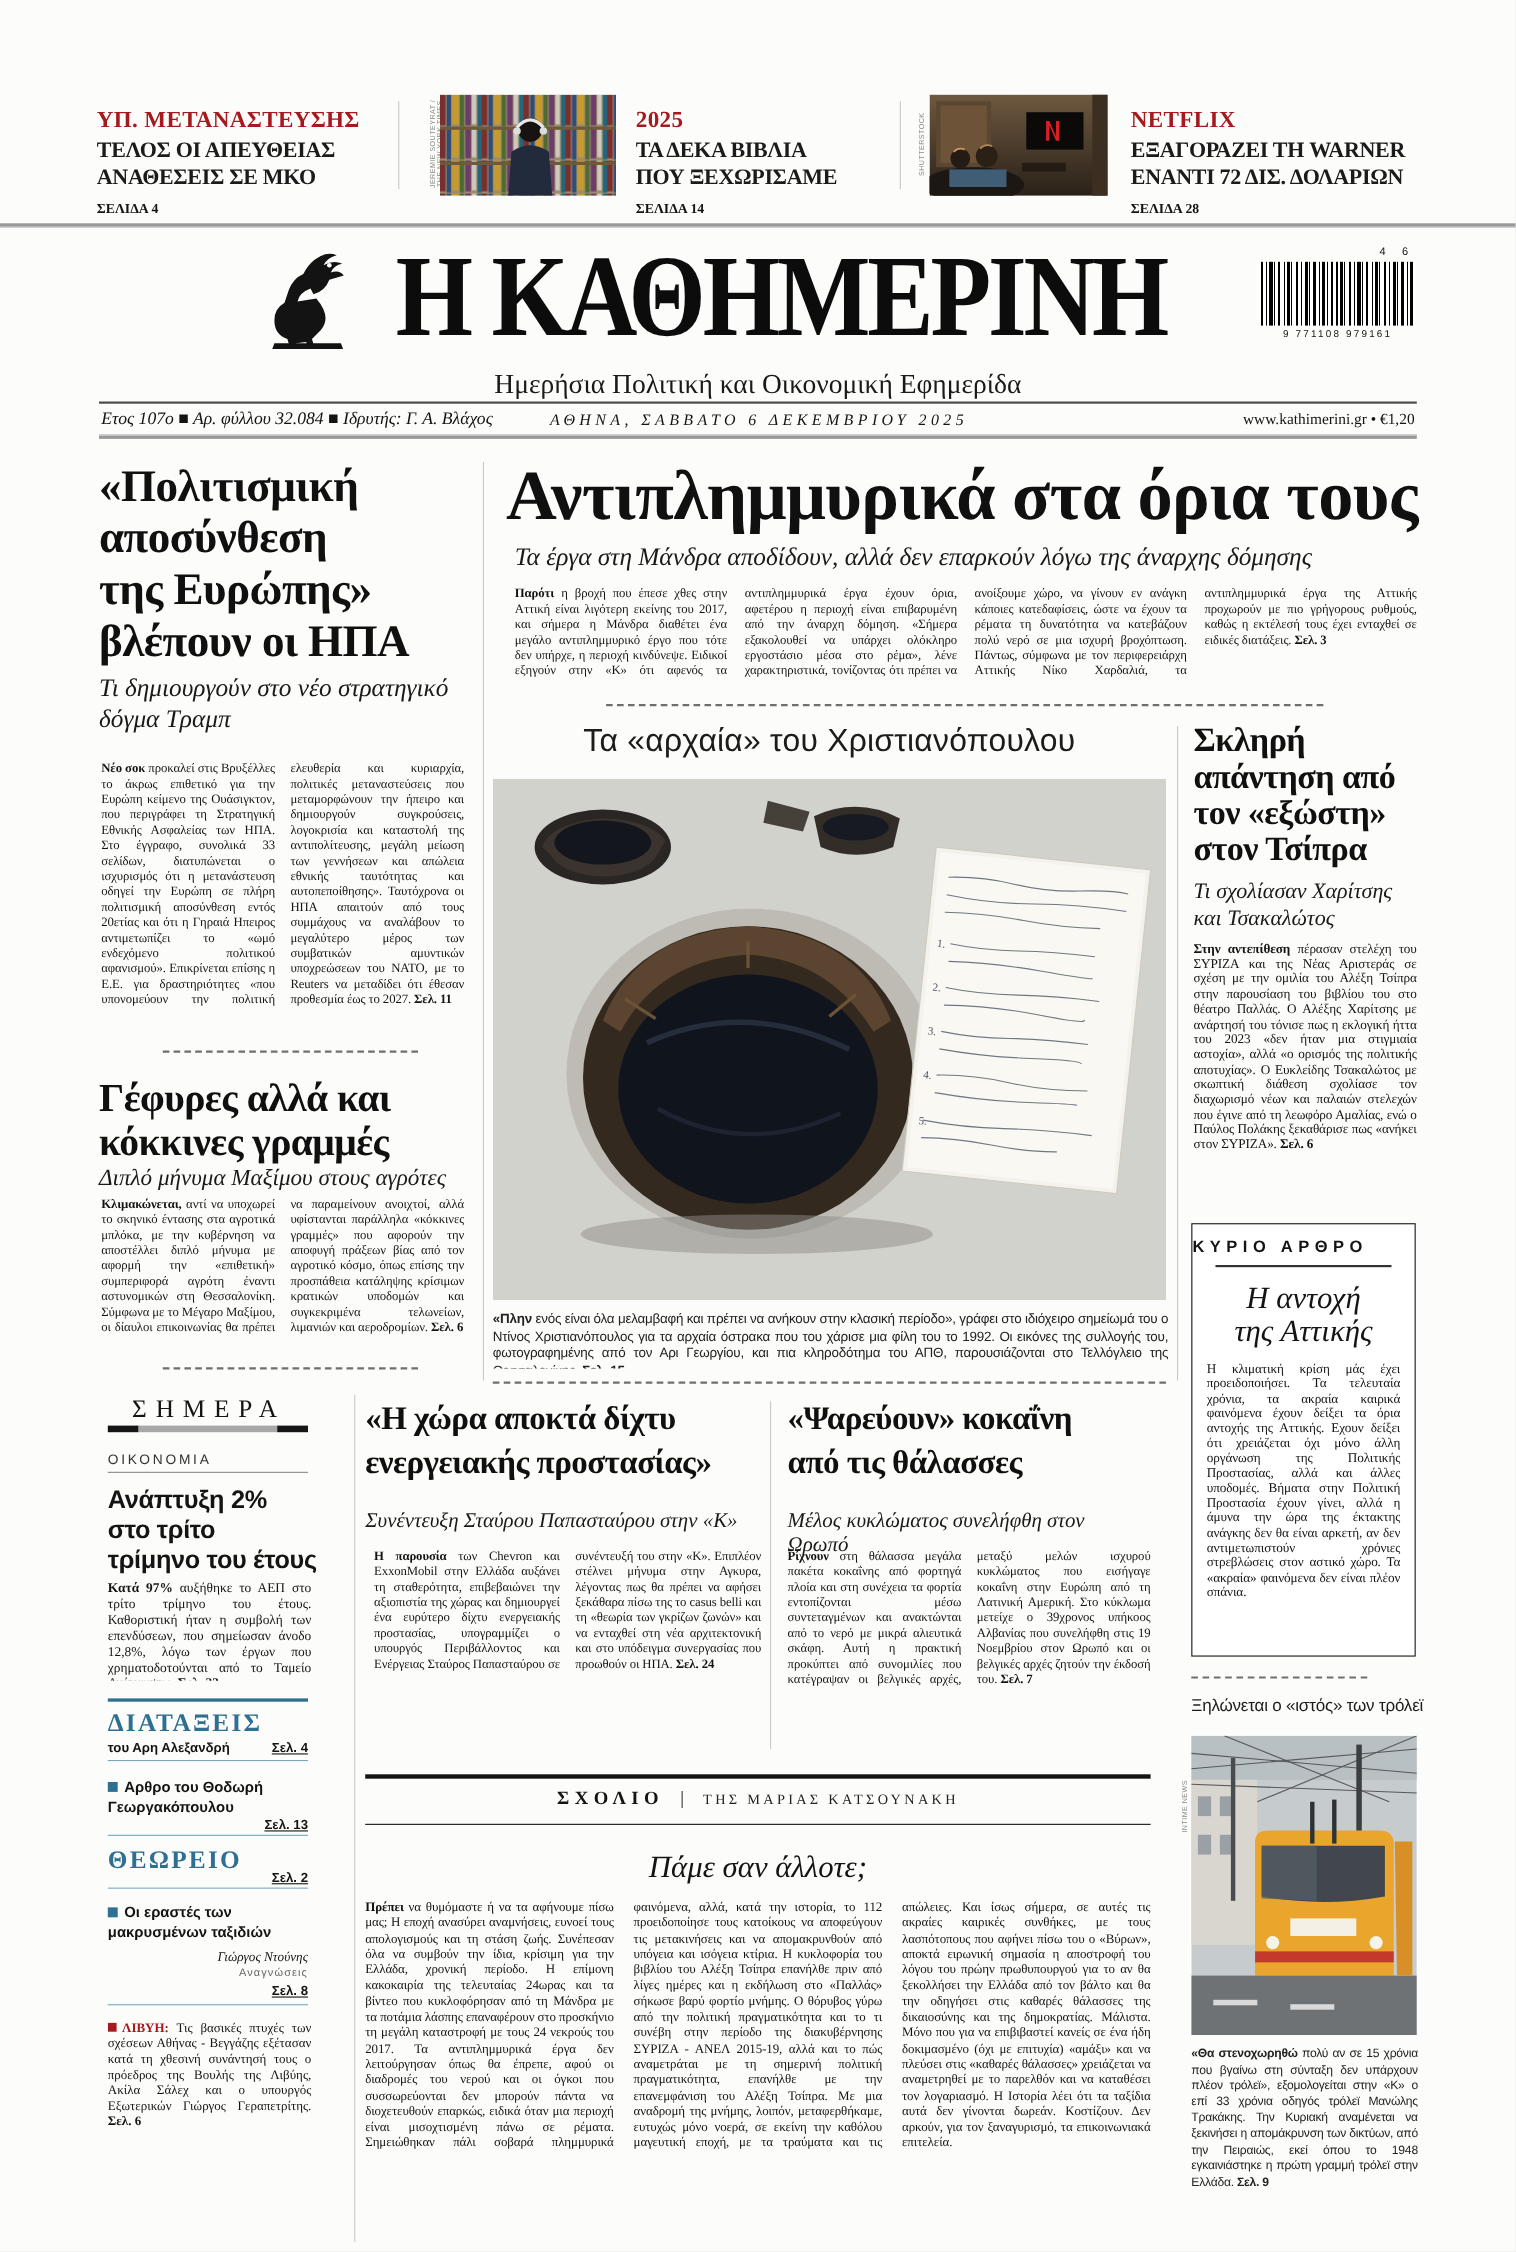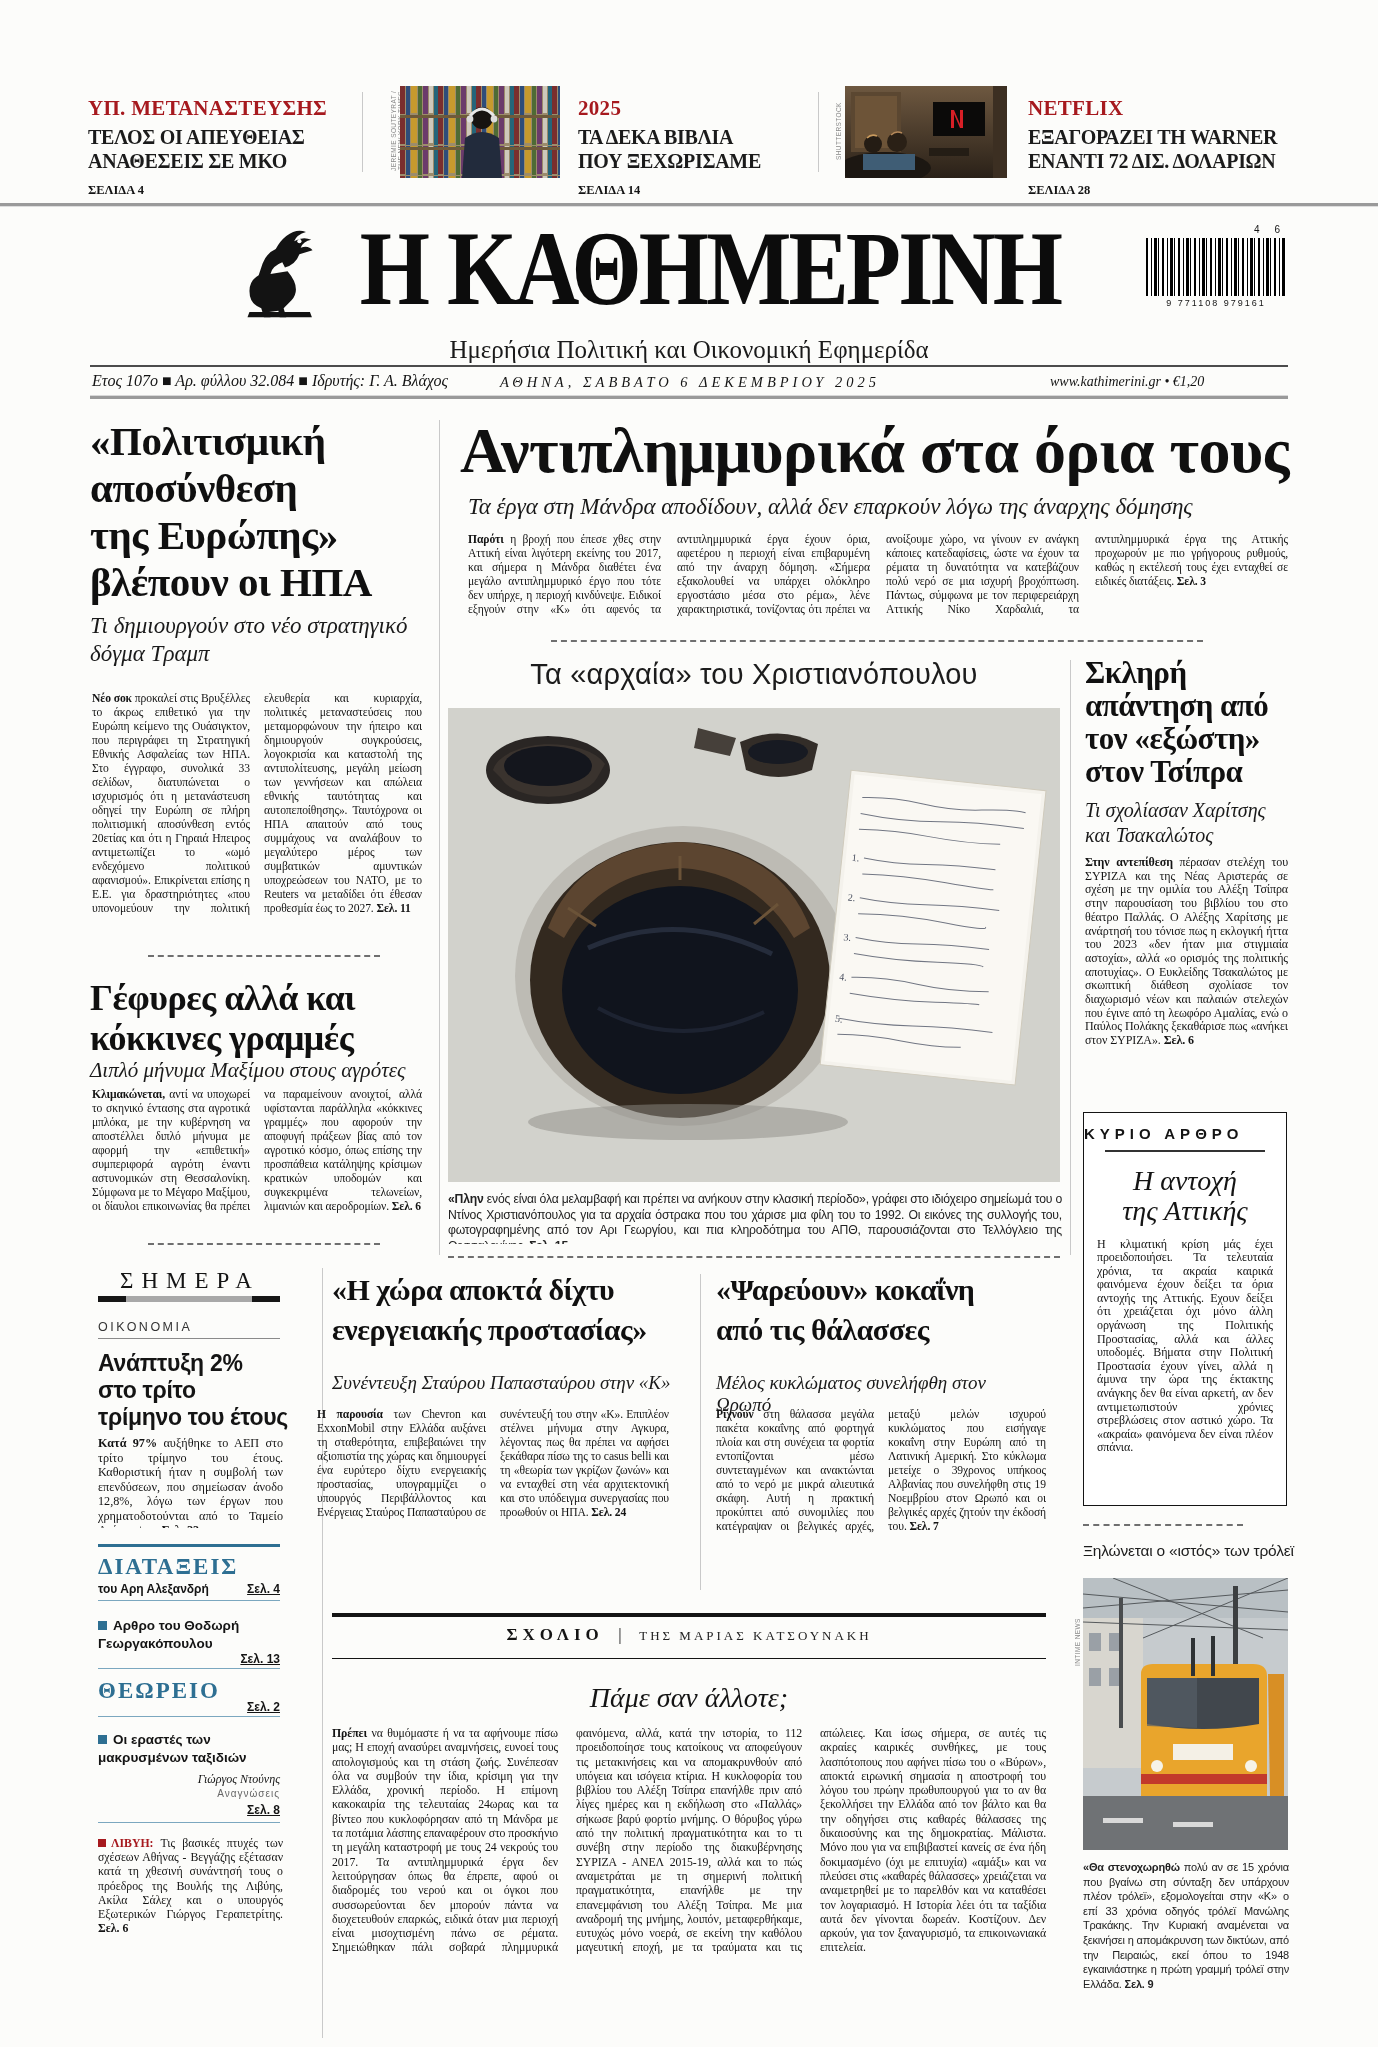--- a/index.html
+++ b/index.html
@@ -15,21 +15,21 @@
            letter-spacing:.4px;font-family:"Liberation Sans",sans-serif;height:86px;text-align:center;}
   .rule-heavy{height:3px;background:#9a9a9a;border-bottom:1px solid #ddd;}
   
   .mast-title{font-weight:bold;font-size:96px;line-height:90px;letter-spacing:-3px;text-align:center;
               transform:scale(.94,1.1);transform-origin:center;white-space:nowrap;color:#0c0c0c;}
   .mast-sub{font-size:25px;text-align:center;color:#1a1a1a;}
   .dl-rule1{height:2px;background:#4c4c4c;}
   .dl-rule2{height:3px;background:#9a9a9a;border-top:1px solid #d8d8d8;}
   .dl-left{font-style:italic;font-size:16px;}
   .dl-center{font-style:italic;font-size:14.5px;letter-spacing:4px;text-align:center;}
-  .dl-right{font-style:italic;font-size:14px;}
+  .dl-right{font-size:14px;text-align:right;}
   
   .hl{font-weight:bold;letter-spacing:-.5px;color:#101010;}
   .hl-main{font-size:64px;line-height:66px;text-align:center;white-space:nowrap;}
   .hl-l{font-size:41px;line-height:47px;}
   .hl-m{font-size:31px;line-height:33px;}
   .hl-b{font-size:30px;line-height:40px;}
   .sub{font-style:italic;color:#1a1a1a;}
   .body{font-size:11.6px;line-height:14px;text-align:justify;letter-spacing:-.1px;overflow:hidden;}
   .lead{font-weight:bold;}
   .pref{font-weight:bold;}
@@ -366,21 +366,21 @@
     <span class="sq-red"></span><span class="lab">ΛΙΒΥΗ:</span><span> Τις βασικές πτυχές των σχέσεων Αθήνας - Βεγγάζης εξέτασαν κατά τη χθεσινή συνάντησή τους ο πρόεδρος της Βουλής της Λιβύης, Ακίλα Σάλεχ και ο υπουργός Εξωτερικών Γιώργος Γεραπετρίτης. </span><span class="pref">Σελ. 6</span>
   </div>
 
   <div class="abs vrule" style="left:322px;top:1268px;height:770px"></div>
 
   <div class="abs hl hl-b" style="left:332px;top:1270px;width:350px">
     <div>«Η χώρα αποκτά δίχτυ</div>
     <div>ενεργειακής προστασίας»</div>
   </div>
   <div class="abs sub" style="left:332px;top:1372px;width:350px;font-size:19px">Συνέντευξη Σταύρου Παπασταύρου στην «Κ»</div>
-  <div class="abs body cols2" style="left:317px;top:1408px;width:352px;height:182px">
+  <div class="abs body cols2" style="left:340px;top:1408px;width:352px;height:182px">
     <span class="lead">Η παρουσία</span><span> των Chevron και ExxonMobil στην Ελλάδα αυξάνει τη σταθερότητα, επιβεβαιώνει την αξιοπιστία της χώρας και δημιουργεί ένα ευρύτερο δίχτυ ενεργειακής προστασίας, υπογραμμίζει ο υπουργός Περιβάλλοντος και Ενέργειας Σταύρος Παπασταύρου σε συνέντευξή του στην «Κ». Επιπλέον στέλνει μήνυμα στην Αγκυρα, λέγοντας πως θα πρέπει να αφήσει ξεκάθαρα πίσω της το casus belli και τη «θεωρία των γκρίζων ζωνών» και να ενταχθεί στη νέα αρχιτεκτονική και στο υπόδειγμα συνεργασίας που προωθούν οι ΗΠΑ. </span><span class="pref">Σελ. 24</span>
   </div>
 
   <div class="abs vrule" style="left:700px;top:1274px;height:316px"></div>
 
   <div class="abs hl hl-b" style="left:716px;top:1270px;width:330px">
     <div>«Ψαρεύουν» κοκαΐνη</div>
     <div>από τις θάλασσες</div>
   </div>
   <div class="abs sub" style="left:716px;top:1372px;width:330px;font-size:19px">Μέλος κυκλώματος συνελήφθη στον Ωρωπό</div>

